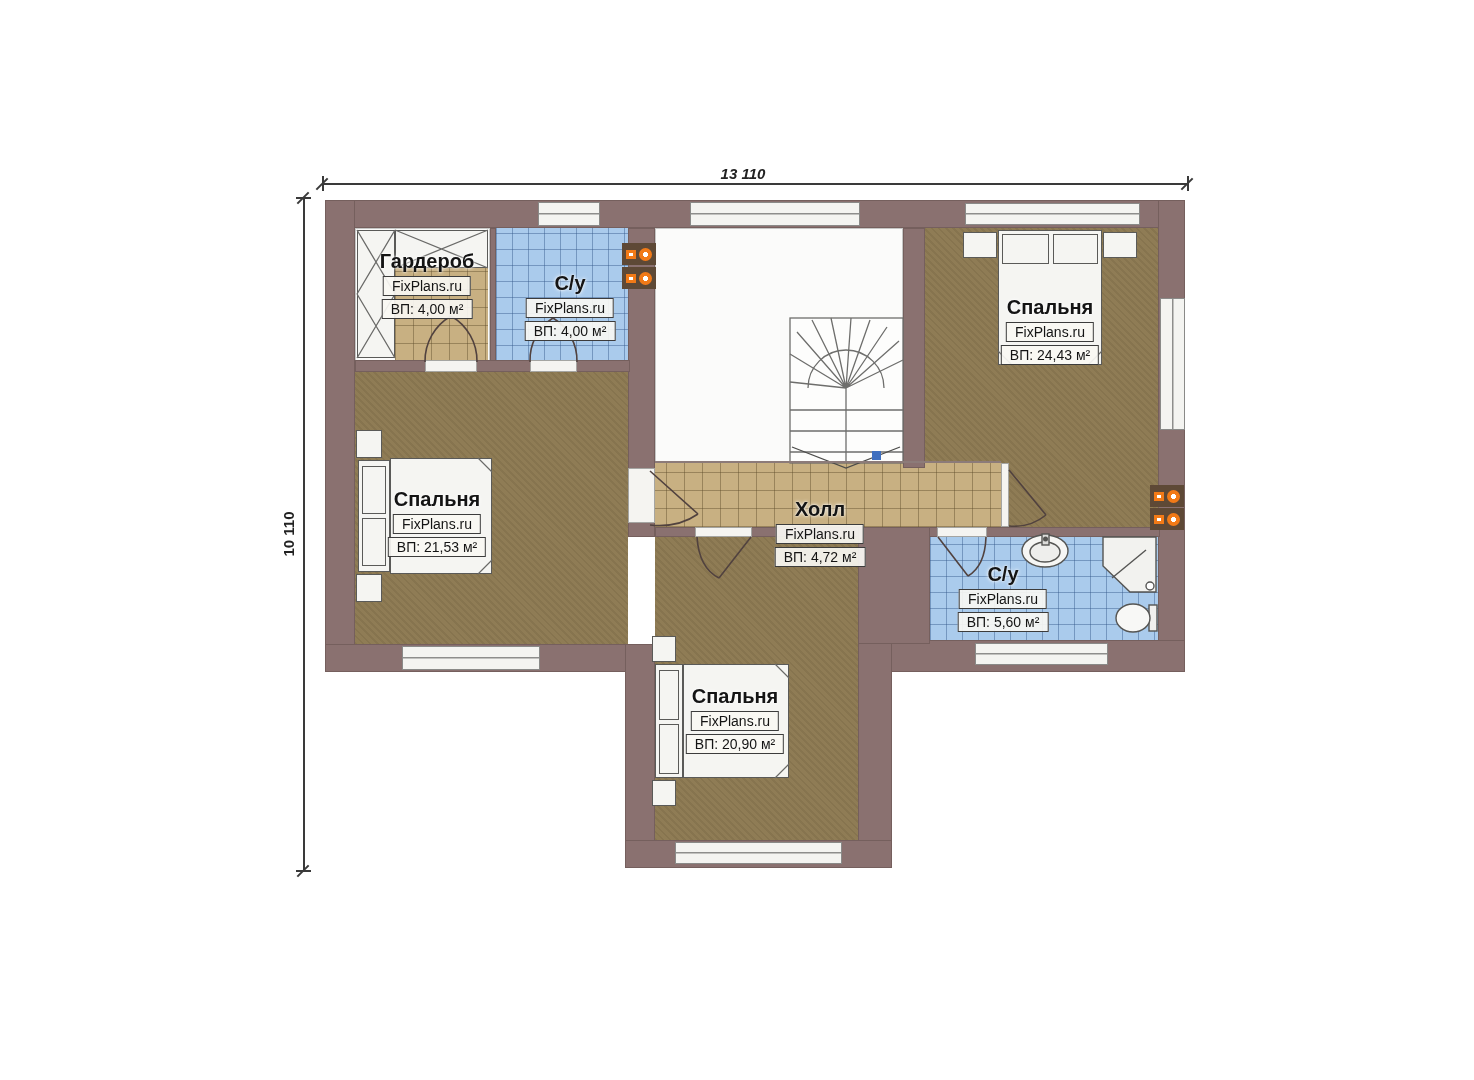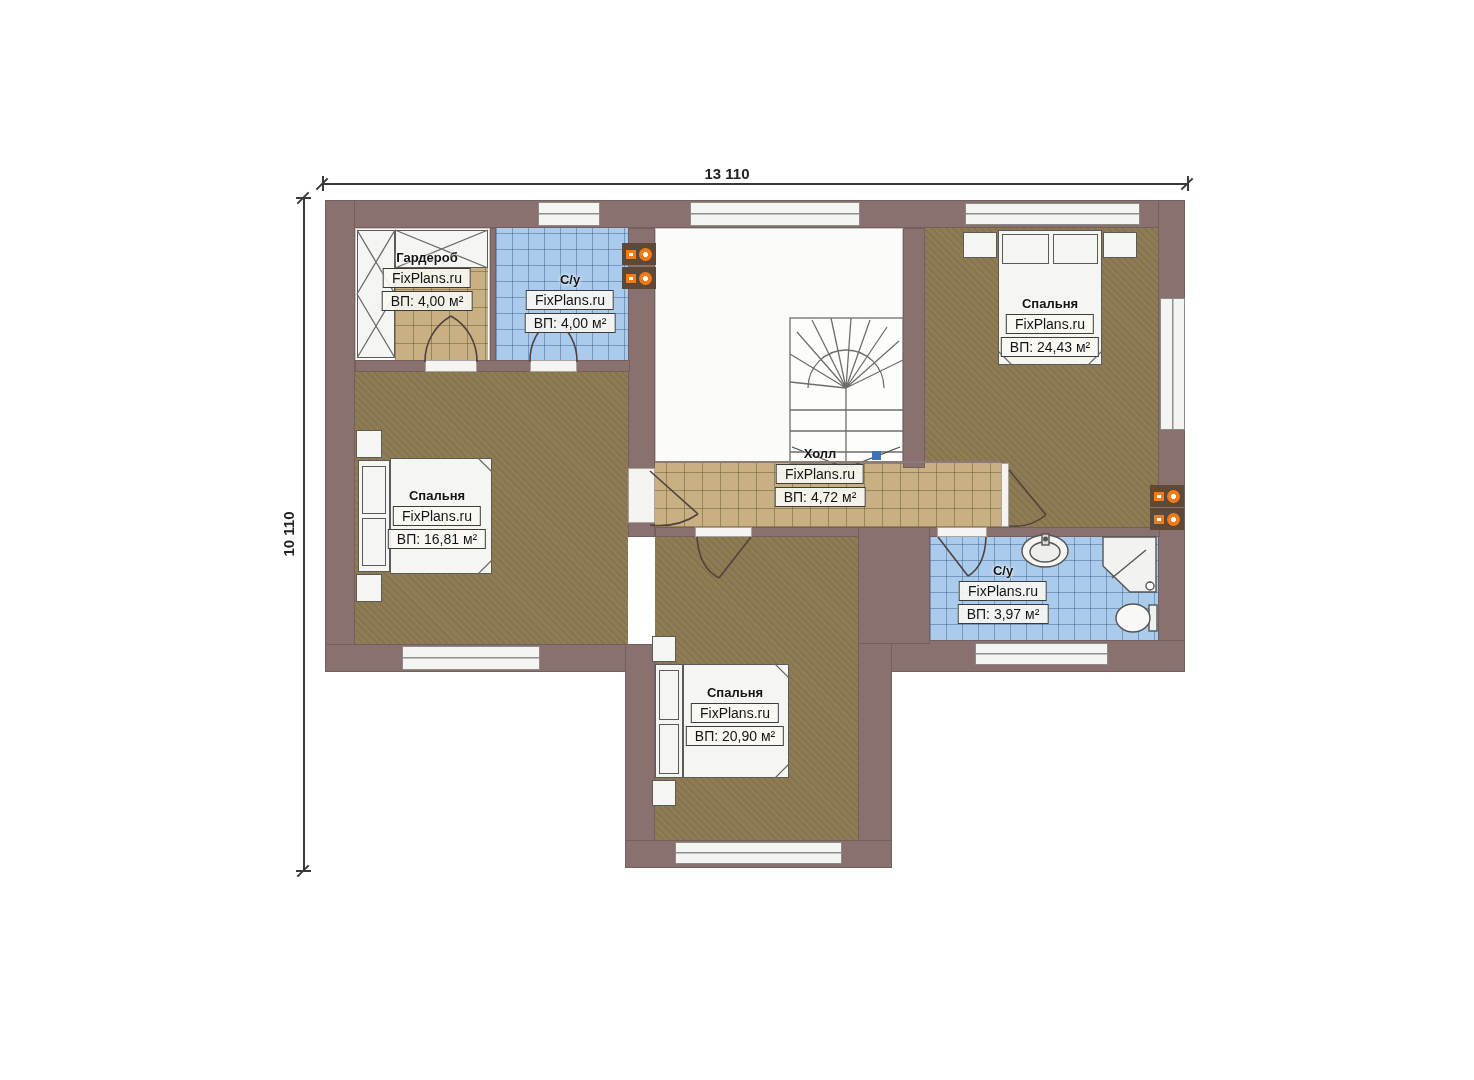--- a/index.html
+++ b/index.html
@@ -16,21 +16,21 @@
                      repeating-linear-gradient(90deg,rgba(52,88,138,.45) 0 1px,transparent 1px 16px);}
   .white-room{position:absolute;background:#fbfbfa;box-shadow:inset 0 0 0 1px rgba(120,120,118,.4);}
   .win-h{position:absolute;background:#f4f4f1 linear-gradient(#8e8e8c,#8e8e8c) center/100% 1.5px no-repeat;
     border:1px solid #8a8a88;box-sizing:border-box;}
   .win-v{position:absolute;background:#f4f4f1 linear-gradient(90deg,#8e8e8c,#8e8e8c) center/1.5px 100% no-repeat;
     border:1px solid #8a8a88;box-sizing:border-box;}
   .gap{position:absolute;background:#f5f4f1;border:1px solid #a5a5a2;box-sizing:border-box;}
   .furn{position:absolute;background:#f5f5f2;border:1px solid #5a5a58;box-sizing:border-box;}
   .room-label{position:absolute;transform:translateX(-50%);display:flex;flex-direction:column;
     align-items:center;gap:3px;z-index:30;}
-  .room-name{font-weight:bold;font-size:13px;color:#141414;white-space:nowrap;
+  .room-name{font-weight:bold;font-size:20px;color:#141414;white-space:nowrap;
     text-shadow:0 0 4px rgba(255,255,255,.95),0 0 2px rgba(255,255,255,.9);}
   .room-box{background:rgba(248,247,243,.92);border:1px solid #3c3c3c;padding:1px 8px;
     font-size:14px;color:#141414;white-space:nowrap;}
   .dim-line{position:absolute;background:#3a3a3a;}
   .dim-tick{position:absolute;width:16px;height:2px;background:#3a3a3a;}
   .dim-label{position:absolute;font-weight:bold;font-size:15px;color:#222;z-index:40;white-space:nowrap;}
   .vent-row{position:absolute;width:34px;height:22px;background:#5e4936;display:flex;align-items:center;
     justify-content:space-evenly;z-index:14;}
   .vent-sq{display:block;width:10px;height:9px;
     background:radial-gradient(circle at 50% 50%, #ffffff 0 2px, #f27a17 2px);}
@@ -198,45 +198,45 @@
     <div class="room-box">ВП: 4,00 м²</div>
   </div>
   <div class="room-label" style="left:1050px;top:296px;">
     <div class="room-name">Спальня</div>
     <div class="room-box">FixPlans.ru</div>
     <div class="room-box">ВП: 24,43 м²</div>
   </div>
   <div class="room-label" style="left:437px;top:488px;">
     <div class="room-name">Спальня</div>
     <div class="room-box">FixPlans.ru</div>
-    <div class="room-box">ВП: 16,81 м²</div>
-  </div>
-  <div class="room-label" style="left:820px;top:446px;">
+    <div class="room-box">ВП: 21,53 м²</div>
+  </div>
+  <div class="room-label" style="left:820px;top:498px;">
     <div class="room-name">Холл</div>
     <div class="room-box">FixPlans.ru</div>
     <div class="room-box">ВП: 4,72 м²</div>
   </div>
   <div class="room-label" style="left:1003px;top:563px;">
     <div class="room-name">С/у</div>
     <div class="room-box">FixPlans.ru</div>
-    <div class="room-box">ВП: 3,97 м²</div>
+    <div class="room-box">ВП: 5,60 м²</div>
   </div>
   <div class="room-label" style="left:735px;top:685px;">
     <div class="room-name">Спальня</div>
     <div class="room-box">FixPlans.ru</div>
     <div class="room-box">ВП: 20,90 м²</div>
   </div>
 
   <div>
     <div class="dim-line" style="left:322px;top:183px;width:866px;height:1.5px;"></div>
     <div class="dim-line" style="left:322px;top:176px;width:1.5px;height:15px;"></div>
     <div class="dim-line" style="left:1187px;top:176px;width:1.5px;height:15px;"></div>
     <div class="dim-tick" style="left:314px;top:183px;transform:rotate(-45deg);"></div>
     <div class="dim-tick" style="left:1179px;top:183px;transform:rotate(-45deg);"></div>
-    <div class="dim-label" style="left:727px;top:165px;transform:translateX(-50%);">13 110</div>
+    <div class="dim-label" style="left:743px;top:165px;transform:translateX(-50%);font-style:italic;">13 110</div>
   </div>
   <div>
     <div class="dim-line" style="left:303px;top:197px;width:1.5px;height:674px;"></div>
     <div class="dim-line" style="left:296px;top:197px;width:15px;height:1.5px;"></div>
     <div class="dim-line" style="left:296px;top:870px;width:15px;height:1.5px;"></div>
     <div class="dim-tick" style="left:295px;top:197px;transform:rotate(-45deg);"></div>
     <div class="dim-tick" style="left:295px;top:870px;transform:rotate(-45deg);"></div>
     <div class="dim-label" style="left:288px;top:534px;transform:translate(-50%,-50%) rotate(-90deg);">10 110</div>
   </div>
 

